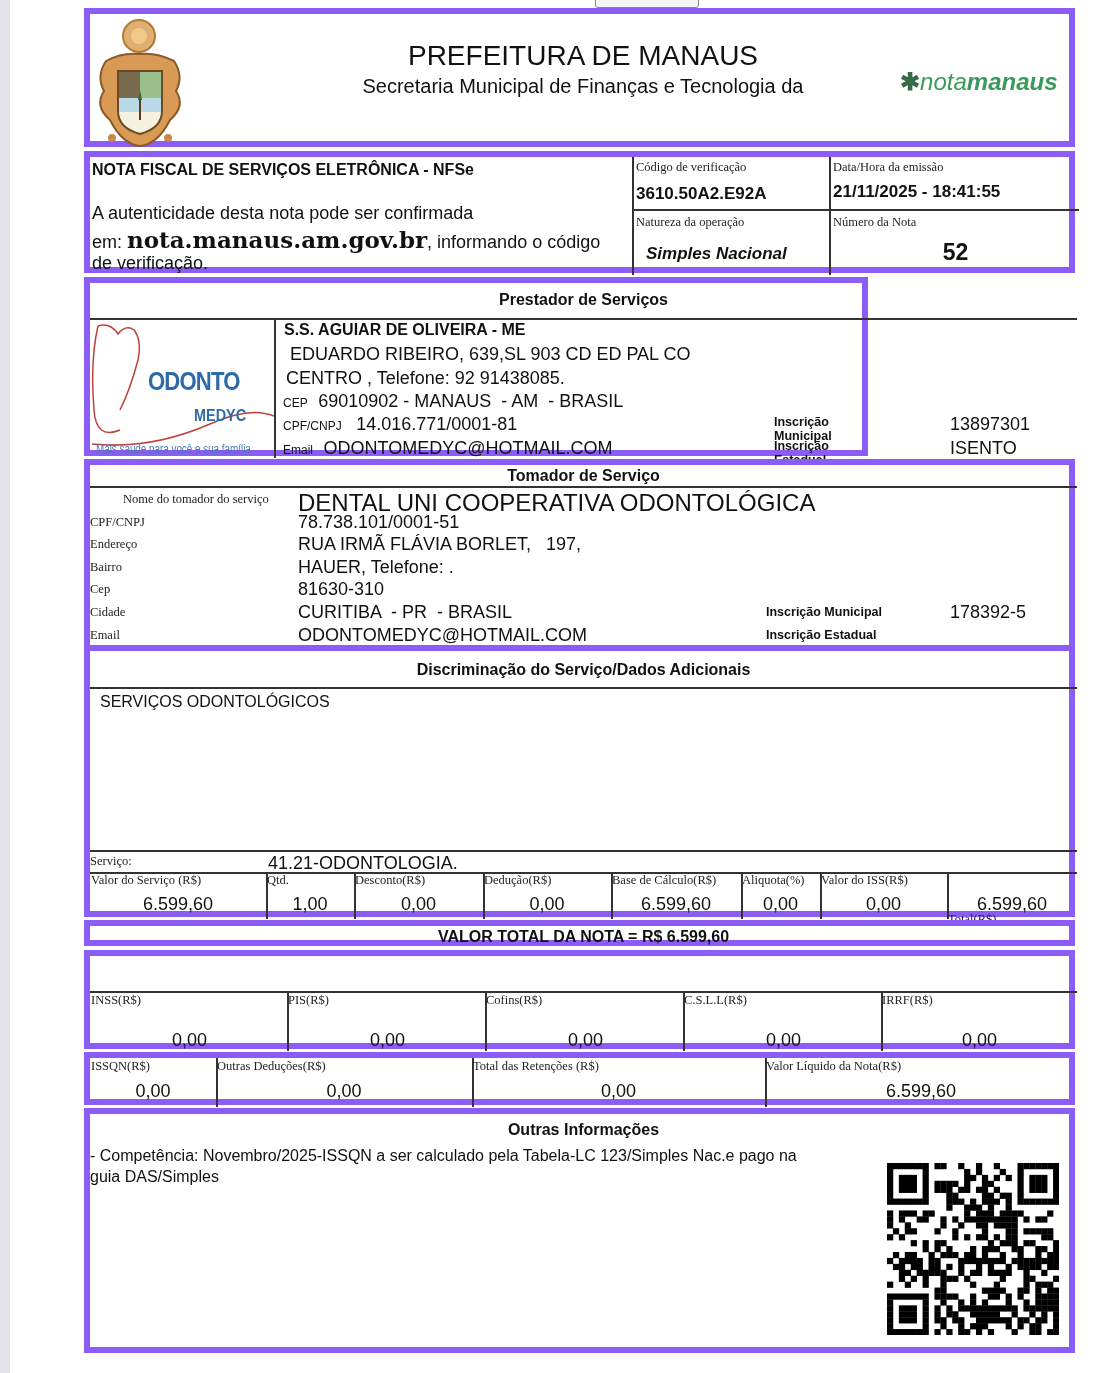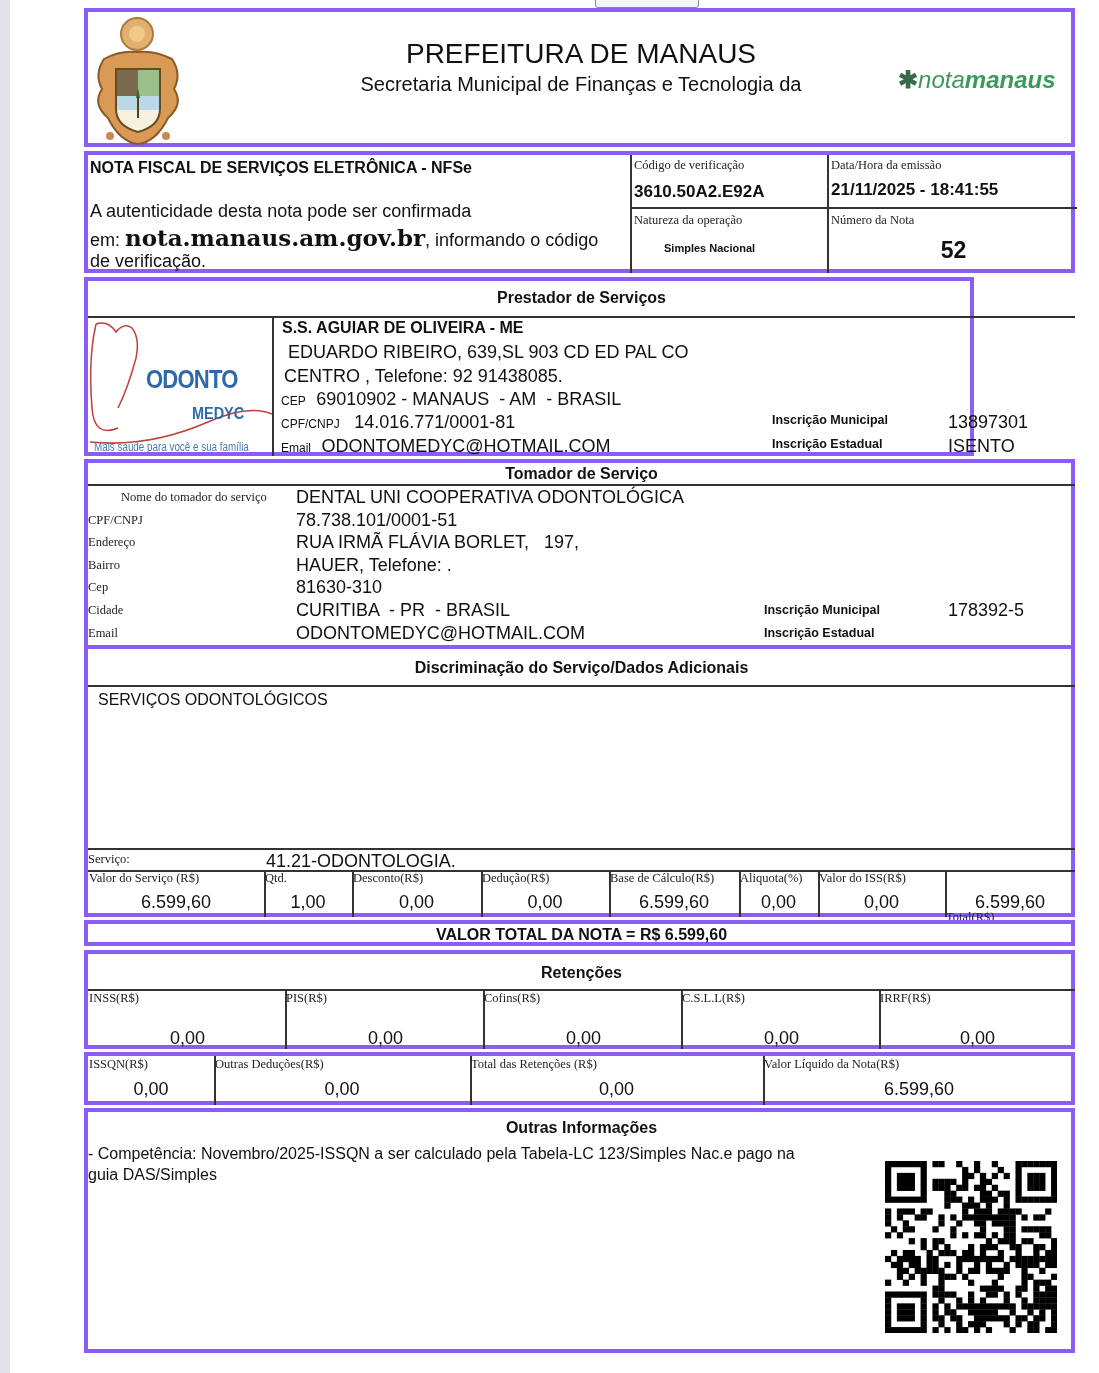--- a/index.html
+++ b/index.html
@@ -2,21 +2,21 @@
 <html><head>
 <meta charset="utf-8">
 <style>
   html, body { margin:0; padding:0; }
   body {
     width:1099px; height:1373px; background:#ffffff; position:relative; overflow:hidden;
     font-family:"Liberation Sans", sans-serif; color:#111;
   }
   .side-rail { position:absolute; left:0; top:0; width:10px; height:1373px; background:#e3e3e7; }
   .top-tab { position:absolute; left:595px; top:-4px; width:102px; height:10px; border:1px solid #888; border-radius:3px; background:#f5f5f5; }
-  .box { position:absolute; border:4px solid #8b5cf6; box-sizing:border-box; background:#fff;padding-left:30px; }
+  .box { position:absolute; border:6px solid #8b5cf6; box-sizing:border-box; background:#fff;padding-left:30px; }
   .serif { font-family:"DejaVu Serif", "Liberation Serif", serif; }
   .lbl { font-family:"Liberation Serif", serif; font-size:12.5px; color:#222; }
   .vline { position:absolute; width:2px; background:#333; }
   .hline { position:absolute; height:2px; background:#333; }
   .bold { font-weight:bold; }
   .center { text-align:center; }
 </style>
 </head>
 <body>
 
@@ -54,26 +54,26 @@
 
   <div class="vline" style="left:542px; top:0; height:118px;"></div>
   <div class="vline" style="left:739px; top:0; height:118px;"></div>
   <div class="hline" style="left:542px; top:52px; width:447px;"></div>
 
   <div class="lbl" style="position:absolute; left:546px; top:3px;">Código de verificação</div>
   <div class="bold" style="position:absolute; left:546px; top:27px; font-size:17px;">3610.50A2.E92A</div>
   <div class="lbl" style="position:absolute; left:743px; top:3px;">Data/Hora da emissão</div>
   <div class="bold" style="position:absolute; left:743px; top:25px; font-size:17px;">21/11/2025 - 18:41:55</div>
   <div class="lbl" style="position:absolute; left:546px; top:58px;">Natureza da operação</div>
-  <div class="bold" style="position:absolute; left:576px; top:87px; font-size:11px;">Simples Nacional</div>
+  <div class="bold" style="position:absolute; left:556px; top:87px; font-size:17px;font-style:italic;">Simples Nacional</div>
   <div class="lbl" style="position:absolute; left:743px; top:58px;">Número da Nota</div>
   <div class="bold center" style="position:absolute; left:743px; top:82px; width:245px; font-size:23px;">52</div>
 </div>
 
-<div class="box" style="left:84px; top:277px; width:890px; height:179px;">
+<div class="box" style="left:84px; top:277px; width:784px; height:179px;">
   <div class="bold center" style="position:absolute; left:0; top:8px; width:987px; font-size:16px;">Prestador de Serviços</div>
   <div class="hline" style="left:0; top:35px; width:987px;"></div>
   <div class="vline" style="left:184px; top:35px; height:140px;"></div>
 
   <div style="position:absolute; left:0; top:37px; width:184px; height:138px; overflow:hidden;">
     <svg width="184" height="138" viewBox="0 0 184 138" style="position:absolute; left:0; top:0;">
       <path d="M8 6 Q20 2 28 14 Q36 4 44 10 Q52 20 48 40 Q40 70 30 90" fill="none" stroke="#c0403a" stroke-width="1.5"></path>
       <path d="M8 6 Q0 40 4 90 Q6 120 30 110" fill="none" stroke="#c0403a" stroke-width="1.5"></path>
       <path d="M2 124 Q60 130 120 104 Q160 86 184 96" fill="none" stroke="#c0403a" stroke-width="1.5"></path>
     </svg>
@@ -101,21 +101,21 @@
   <div style="position:absolute; left:860px; top:131px; font-size:18px;">13897301</div>
   <div class="bold" style="position:absolute; left:684px; top:156px; font-size:12.5px;">Inscrição Estadual</div>
   <div style="position:absolute; left:860px; top:155px; font-size:18px;">ISENTO</div>
 </div>
 
 <div class="box" style="left:84px; top:459px; width:991px; height:192px;">
   <div class="bold center" style="position:absolute; left:0; top:2px; width:987px; font-size:16px;">Tomador de Serviço</div>
   <div class="hline" style="left:0; top:21px; width:987px;"></div>
   <div id="tomador-rows">
       <div class="lbl" style="position: absolute; left: 0px; top: 27px; margin-left: 33px;">Nome do tomador do serviço</div>
-      <div style="position: absolute; left: 208px; top: 24px; font-size: 18px; white-space: pre;">DENTAL UNI COOPERATIVA ODONTOLÓGICA</div>
+      <div style="position: absolute; left: 208px; top: 24px; font-size: 24px; white-space: pre;">DENTAL UNI COOPERATIVA ODONTOLÓGICA</div>
       <div class="lbl" style="position: absolute; left: 0px; top: 49.6px;">CPF/CNPJ</div>
       <div style="position: absolute; left: 208px; top: 46.6px; font-size: 18px; white-space: pre;">78.738.101/0001-51</div>
       <div class="lbl" style="position: absolute; left: 0px; top: 72.2px;">Endereço</div>
       <div style="position: absolute; left: 208px; top: 69.2px; font-size: 18px; white-space: pre;">RUA IRMÃ FLÁVIA BORLET,   197,</div>
       <div class="lbl" style="position: absolute; left: 0px; top: 94.8px;">Bairro</div>
       <div style="position: absolute; left: 208px; top: 91.8px; font-size: 18px; white-space: pre;">HAUER, Telefone: .</div>
       <div class="lbl" style="position: absolute; left: 0px; top: 117.4px;">Cep</div>
       <div style="position: absolute; left: 208px; top: 114.4px; font-size: 18px; white-space: pre;">81630-310</div>
       <div class="lbl" style="position: absolute; left: 0px; top: 140px;">Cidade</div>
       <div style="position: absolute; left: 208px; top: 137px; font-size: 18px; white-space: pre;">CURITIBA  - PR  - BRASIL</div>
@@ -161,21 +161,20 @@
       <div class="lbl" style="position: absolute; left: 858px; top: 222px; white-space: nowrap; margin-top: 39px;">Total(R$)</div>
       <div style="position: absolute; left: 857px; top: 243px; width: 130px; text-align: center; font-size: 18px;">6.599,60</div>
     </div>
 </div>
 
 <div class="box" style="left:84px; top:920px; width:991px; height:26px;">
   <div class="bold center" style="position:absolute; left:0; top:2px; width:987px; font-size:16px;">VALOR TOTAL DA NOTA = R$ 6.599,60</div>
 </div>
 
 <div class="box" style="left:84px; top:950px; width:991px; height:99px;">
-  <div class="bold center" style="position:absolute; left:0; top:10px; width:987px; font-size:16px;">Retenções</div>
   <div class="hline" style="left:0; top:35px; width:987px;"></div>
   <div id="ret-row1">
       <div class="lbl" style="position: absolute; left: 1px; top: 37px;">INSS(R$)</div>
       <div style="position: absolute; left: 0px; top: 74px; width: 117px; text-align: right; font-size: 18px;">0,00</div>
       <div class="vline" style="left: 197px; top: 35px; height: 60px;"></div>
       <div class="lbl" style="position: absolute; left: 198px; top: 37px;">PIS(R$)</div>
       <div style="position: absolute; left: 197px; top: 74px; width: 118px; text-align: right; font-size: 18px;">0,00</div>
       <div class="vline" style="left: 395px; top: 35px; height: 60px;"></div>
       <div class="lbl" style="position: absolute; left: 396px; top: 37px;">Cofins(R$)</div>
       <div style="position: absolute; left: 395px; top: 74px; width: 118px; text-align: right; font-size: 18px;">0,00</div>

